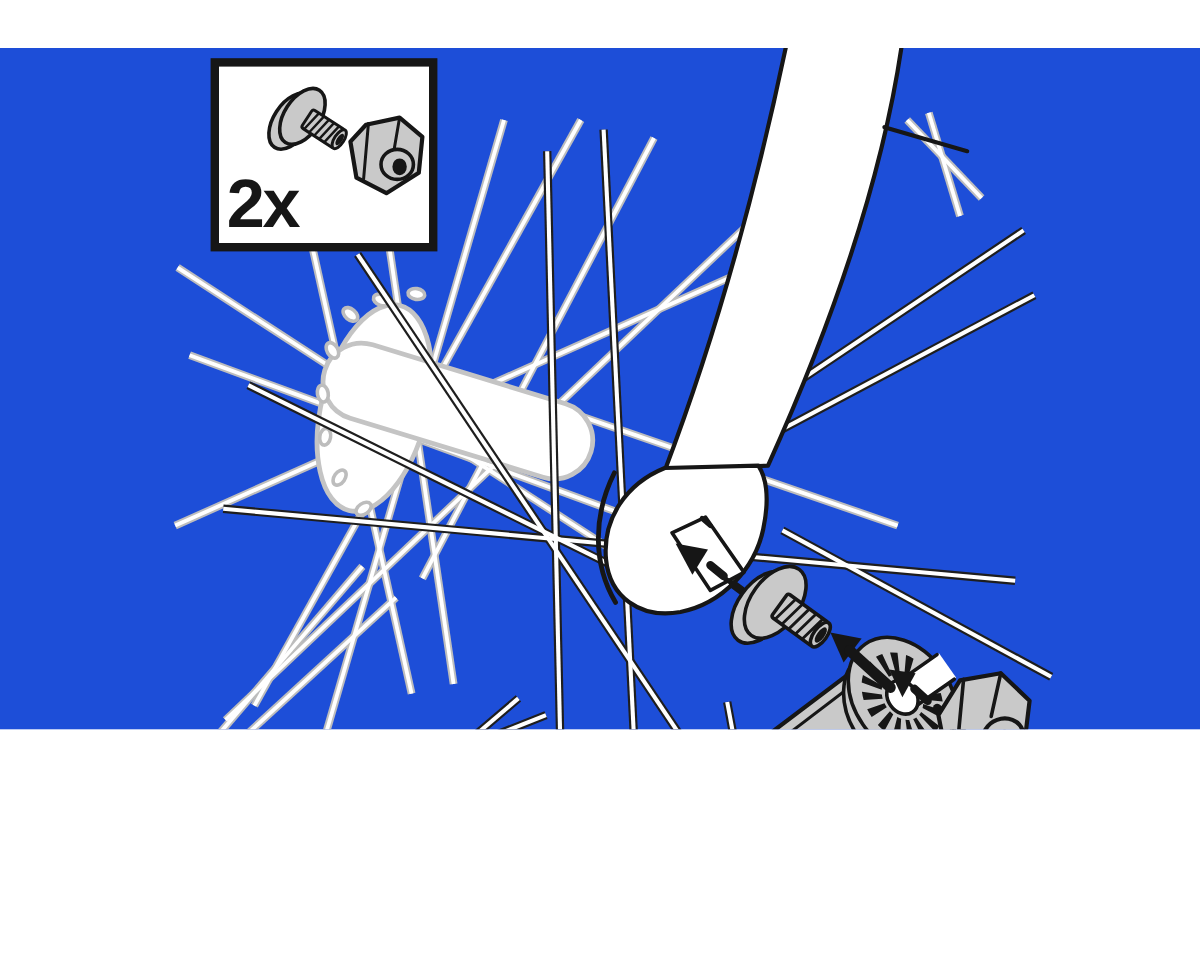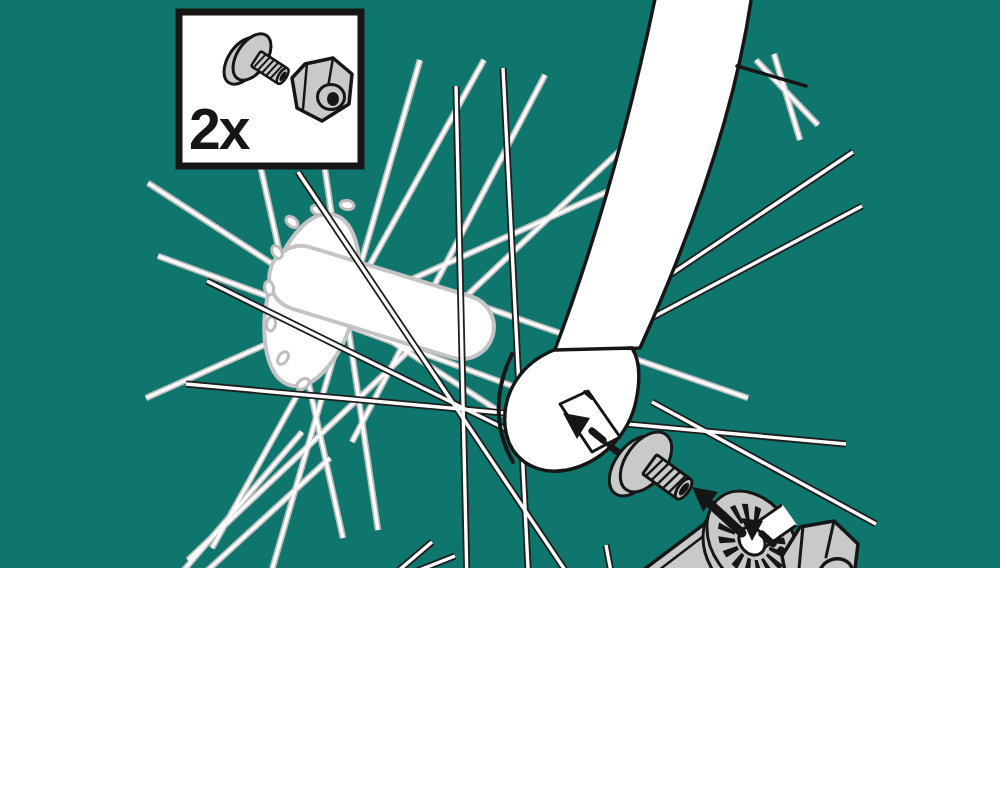--- a/index.html
+++ b/index.html
@@ -1,17 +1,17 @@
 <!DOCTYPE html>
 <html><head>
 <meta charset="utf-8">
 <style>
   html,body{margin:0;padding:0;background:#fff;}
-  .stage{position:relative;width:1000px;height:568px;background:#0f766e;overflow:hidden;
-         font-family:"Liberation Sans",sans-serif;}
+  .stage{position:relative;width:1000px;height:568px;background:#1d4ed8;overflow:hidden;
+         font-family:"Liberation Sans",sans-serif;margin-top:40px;}
   svg{display:block}
   
   .far-under use{stroke:#bdbdbd;stroke-width:6.5;fill:none}
   .far-over  use{stroke:#ffffff;stroke-width:3.2;fill:none}
   .near-under use{stroke:#1e1e1e;stroke-width:7;fill:none}
   .near-over  use{stroke:#ffffff;stroke-width:3.4;fill:none}
   .hubline{stroke:#c4c4c4;fill:#ffffff}
   .ink{stroke:#161616;fill:none;stroke-linecap:round;stroke-linejoin:round}
   .part{fill:#c9c9c9;stroke:#161616;stroke-linejoin:round}
   .white{fill:#ffffff;stroke:#161616;stroke-linejoin:round}

